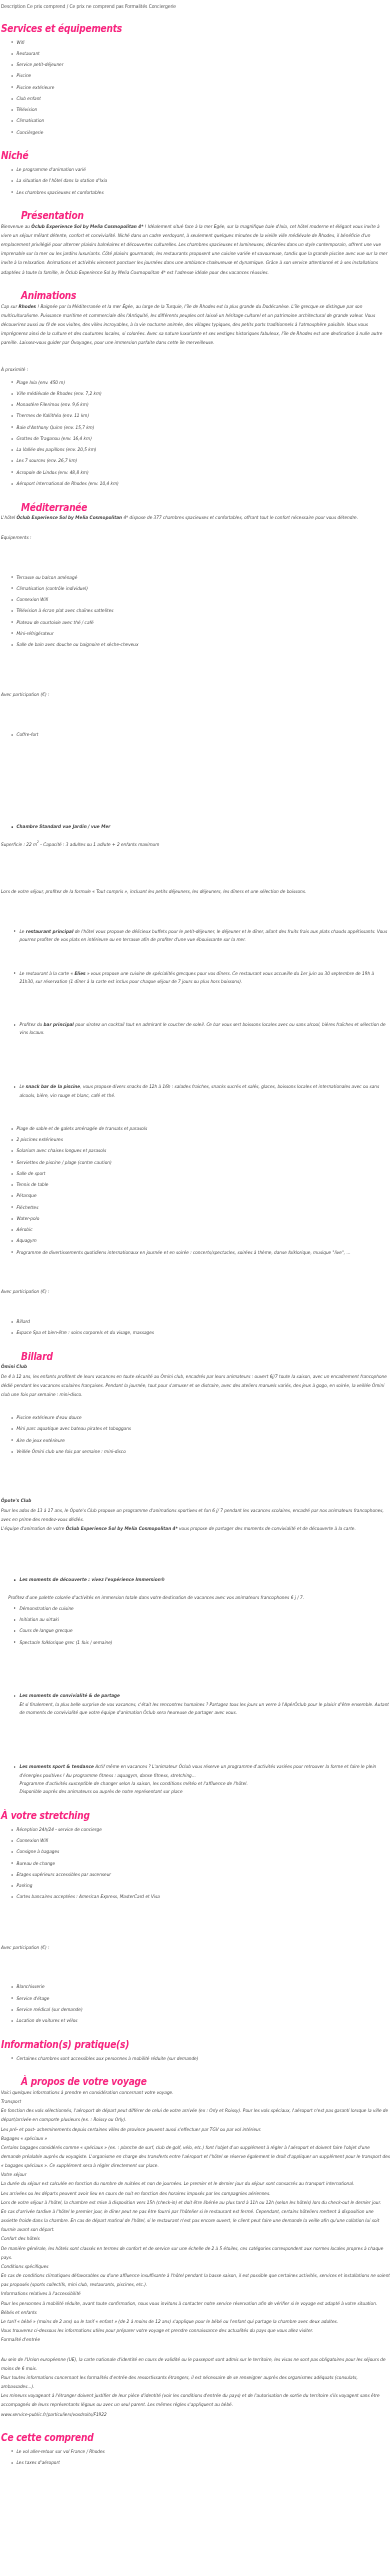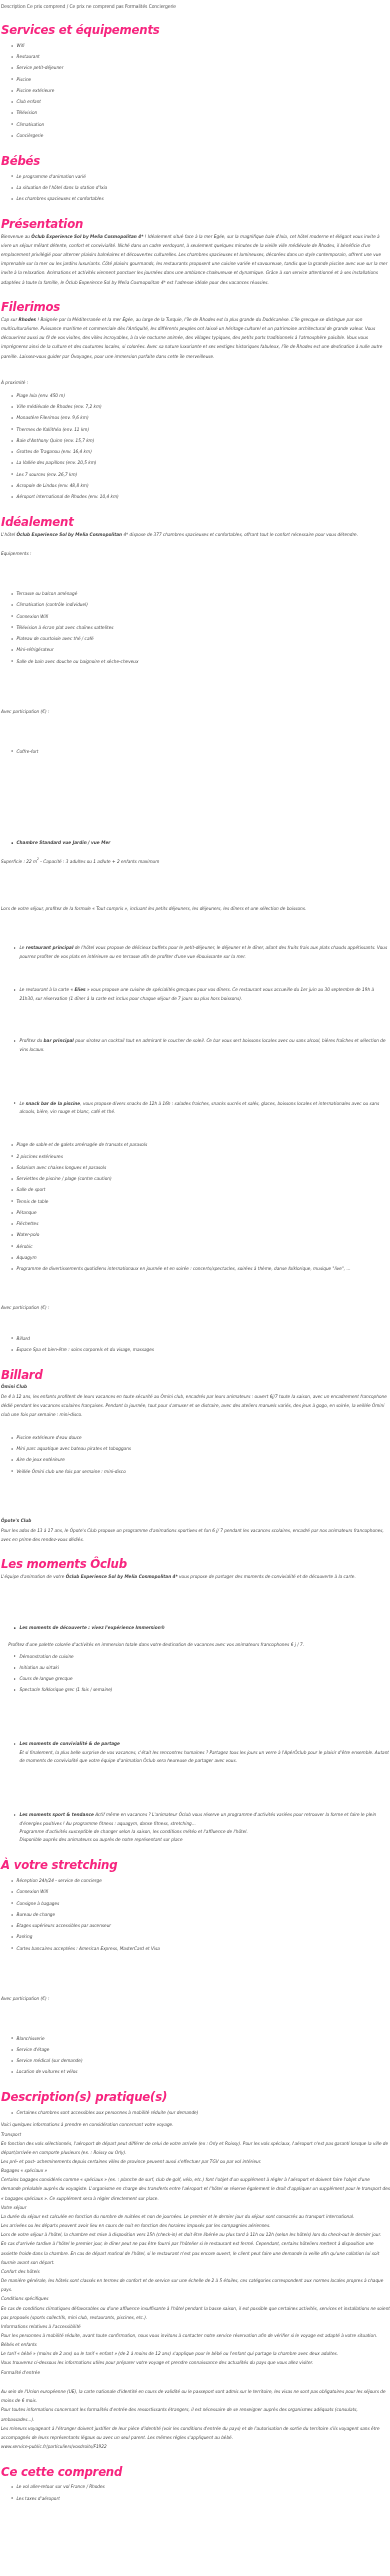--- a/index.html
+++ b/index.html
@@ -20,26 +20,26 @@
     color:#555;
     letter-spacing:-0.1px;
     margin:2.6px 0 0 0;
     line-height:1.4;
   }
 
   h2.sec{
     font-style:italic;
     font-weight:bold;
     color:#f7257f;
-    font-size:13px;
+    font-size:10px;
     line-height:1.1;
     margin:13.4px 0 2.1px 0;
     letter-spacing:-0.2px;
   }
-  h2.sec.tight{margin-bottom:0.5px;}
+  h2.sec.tight{margin-bottom:0.5px;margin-left:20px;}
 
   p{margin:0 0 0 0;}
   p.body{margin:0;line-height:1.95;}
   p.sub{margin:0;line-height:1.95;}
   .bold{font-weight:bold;}
   .spacer-s{height:5.2px;}
   .spacer-m{height:10.3px;}
   .spacer-l{height:17.5px;}
   .spacer-xl{height:27px;}
   .spacer-xxl{height:38px;}
@@ -89,48 +89,48 @@
     <li>Restaurant</li>
     <li>Service petit-déjeuner</li>
     <li>Piscine</li>
     <li>Piscine extérieure</li>
     <li>Club enfant</li>
     <li>Télévision</li>
     <li>Climatisation</li>
     <li>Concièrgerie</li>
   </ul>
 
-  <h2 class="sec">Bébés</h2>
+  <h2 class="sec">Niché</h2>
   <ul>
     <li>Le programme d'animation varié</li>
     <li>La situation de l'hôtel dans la station d'Ixia</li>
     <li>Les chambres spacieuses et confortables</li>
   </ul>
 
   <h2 class="sec tight">Présentation</h2>
   <p class="body"><span>Bienvenue au </span><span class="bold">Ôclub Experience Sol by Melia Cosmopolitan 4*</span><span> ! Idéalement situé face à la mer Egée, sur la magnifique baie d'Ixia, cet hôtel moderne et élégant vous invite à vivre un séjour mêlant détente, confort et convivialité. Niché dans un cadre verdoyant, à seulement quelques minutes de la vieille ville médiévale de Rhodes, il bénéficie d'un emplacement privilégié pour alterner plaisirs balnéaires et découvertes culturelles. Les chambres spacieuses et lumineuses, décorées dans un style contemporain, offrent une vue imprenable sur la mer ou les jardins luxuriants. Côté plaisirs gourmands, les restaurants proposent une cuisine variée et savoureuse, tandis que la grande piscine avec vue sur la mer invite à la relaxation. Animations et activités viennent ponctuer les journées dans une ambiance chaleureuse et dynamique. Grâce à son service attentionné et à ses installations adaptées à toute la famille, le Ôclub Experience Sol by Melia Cosmopolitan 4* est l'adresse idéale pour des vacances réussies.</span></p>
 
-  <h2 class="sec tight">Filerimos</h2>
+  <h2 class="sec tight">Animations</h2>
   <p class="body"><span>Cap sur </span><span class="bold">Rhodes</span><span> ! Baignée par la Méditerranée et la mer Égée, au large de la Turquie, l'île de Rhodes est la plus grande du Dodécanèse. L'île grecque se distingue par son multiculturalisme. Puissance maritime et commerciale dès l'Antiquité, les différents peuples ont laissé un héritage culturel et un patrimoine architectural de grande valeur. Vous découvrirez aussi au fil de vos visites, des villes incroyables, à la vie nocturne animée, des villages typiques, des petits ports traditionnels à l'atmosphère paisible. Vous vous imprégnerez ainsi de la culture et des coutumes locales, si colorées. Avec sa nature luxuriante et ses vestiges historiques fabuleux, l'île de Rhodes est une destination à nulle autre pareille. Laissez-vous guider par Ôvoyages, pour une immersion parfaite dans cette île merveilleuse.</span></p>
   <div class="spacer-l"></div>
   <p class="sub">À proximité :</p>
   <ul>
     <li>Plage Ixia (env. 450 m)</li>
     <li>Ville médiévale de Rhodes (env. 7,2 km)</li>
     <li>Monastère Filerimos (env. 9,6 km)</li>
     <li>Thermes de Kallithéa (env. 11 km)</li>
     <li>Baie d'Anthony Quinn (env. 15,7 km)</li>
     <li>Grottes de Traganou (env. 16,4 km)</li>
     <li>La Vallée des papillons (env. 20,5 km)</li>
     <li>Les 7 sources (env. 26,7 km)</li>
     <li>Acropole de Lindos (env. 48,8 km)</li>
     <li>Aéroport international de Rhodes (env. 10,4 km)</li>
   </ul>
 
-  <h2 class="sec tight">Idéalement</h2>
+  <h2 class="sec tight">Méditerranée</h2>
   <p class="body"><span>L'hôtel </span><span class="bold">Ôclub Experience Sol by Melia Cosmopolitan</span><span> 4* dispose de 377 chambres spacieuses et confortables, offrant tout le confort nécessaire pour vous détendre.</span></p>
   <div class="spacer-m"></div>
   <p class="sub">Equipements :</p>
   <div class="spacer-xl"></div>
   <ul>
     <li>Terrasse ou balcon aménagé</li>
     <li>Climatisation (contrôle individuel)</li>
     <li>Connexion Wifi</li>
     <li>Télévision à écran plat avec chaînes sattelites</li>
     <li>Plateau de courtoisie avec thé / café</li>
@@ -200,21 +200,20 @@
   <ul>
     <li>Piscine extérieure d'eau douce</li>
     <li>Mini parc aquatique avec bateau pirates et toboggans</li>
     <li>Aire de jeux extérieure</li>
     <li>Veillée Ômini club une fois par semaine : mini-disco</li>
   </ul>
   <div class="spacer-xxl"></div>
   <p class="heading-sm">Ôpote's Club</p>
   <p class="body">Pour les ados de 13 à 17 ans, le Ôpote's Club propose un programme d'animations sportives et fun 6 j/ 7 pendant les vacances scolaires, encadré par nos animateurs francophones, avec en prime des rendez-vous dédiés.</p>
 
-  <h2 class="sec tight">Les moments Ôclub</h2>
   <p class="body"><span>L'équipe d'animation de votre </span><span class="bold">Ôclub Experience Sol by Melia Cosmopolitan 4*</span><span> vous propose de partager des moments de convivialité et de découverte à la carte.</span></p>
   <div class="spacer-xxl"></div>
   <ul class="indent2">
     <li class="bold">Les moments de découverte : vivez l'expérience Immersion®</li>
   </ul>
   <div class="spacer-s"></div>
   <p class="body" style="padding-left:7.2px;">Profitez d'une palette colorée d'activités en immersion totale dans votre destination de vacances avec vos animateurs francophones 6 j / 7.</p>
   <ul class="indent2 tight">
     <li>Démonstration de cuisine</li>
     <li>Initiation au sirtaki</li>
@@ -250,25 +249,26 @@
   <div class="spacer-xxl"></div>
   <p class="sub">Avec participation (€) :</p>
   <div class="spacer-xl"></div>
   <ul>
     <li>Blanchisserie</li>
     <li>Service d'étage</li>
     <li>Service médical (sur demande)</li>
     <li>Location de voitures et vélos</li>
   </ul>
 
-  <h2 class="sec">Description(s) pratique(s)</h2>
+  <h2 class="sec">Information(s) pratique(s)</h2>
   <ul>
     <li>Certaines chambres sont accessibles aux personnes à mobilité réduite (sur demande)</li>
   </ul>
 
+  <h2 class="sec tight">À propos de votre voyage</h2>
   <p class="sub">Voici quelques informations à prendre en considération concernant votre voyage.</p>
 
   <p class="sub">Transport</p>
   <p class="body">En fonction des vols sélectionnés, l'aéroport de départ peut différer de celui de votre arrivée (ex : Orly et Roissy). Pour les vols spéciaux, l'aéroport n'est pas garanti lorsque la ville de départ/arrivée en comporte plusieurs (ex. : Roissy ou Orly).</p>
   <p class="body">Les pré- et post- acheminements depuis certaines villes de province peuvent aussi s'effectuer par TGV ou par vol intérieur.</p>
 
   <p class="sub">Bagages « spéciaux »</p>
   <p class="body">Certains bagages considérés comme « spéciaux » (ex. : planche de surf, club de golf, vélo, etc.) font l'objet d'un supplément à régler à l'aéroport et doivent faire l'objet d'une demande préalable auprès du voyagiste. L'organisme en charge des transferts entre l'aéroport et l'hôtel se réserve également le droit d'appliquer un supplément pour le transport des « bagages spéciaux ». Ce supplément sera à régler directement sur place.</p>
 
   <p class="sub">Votre séjour</p>

